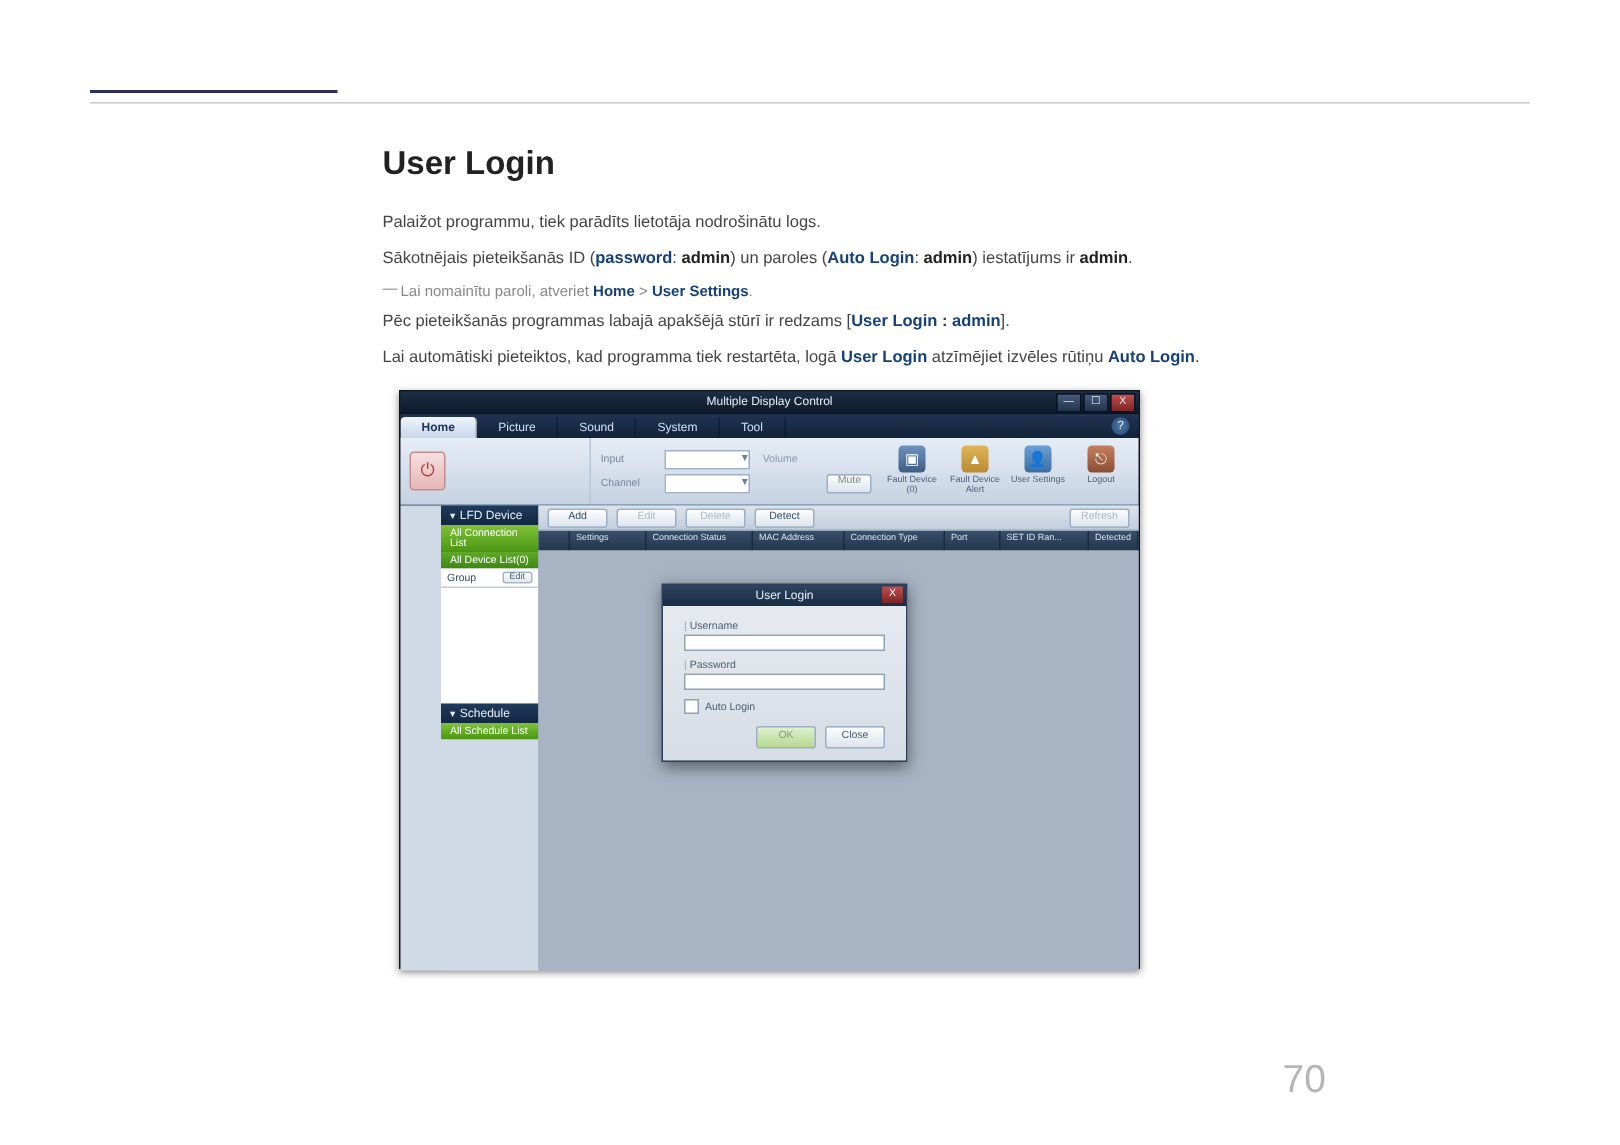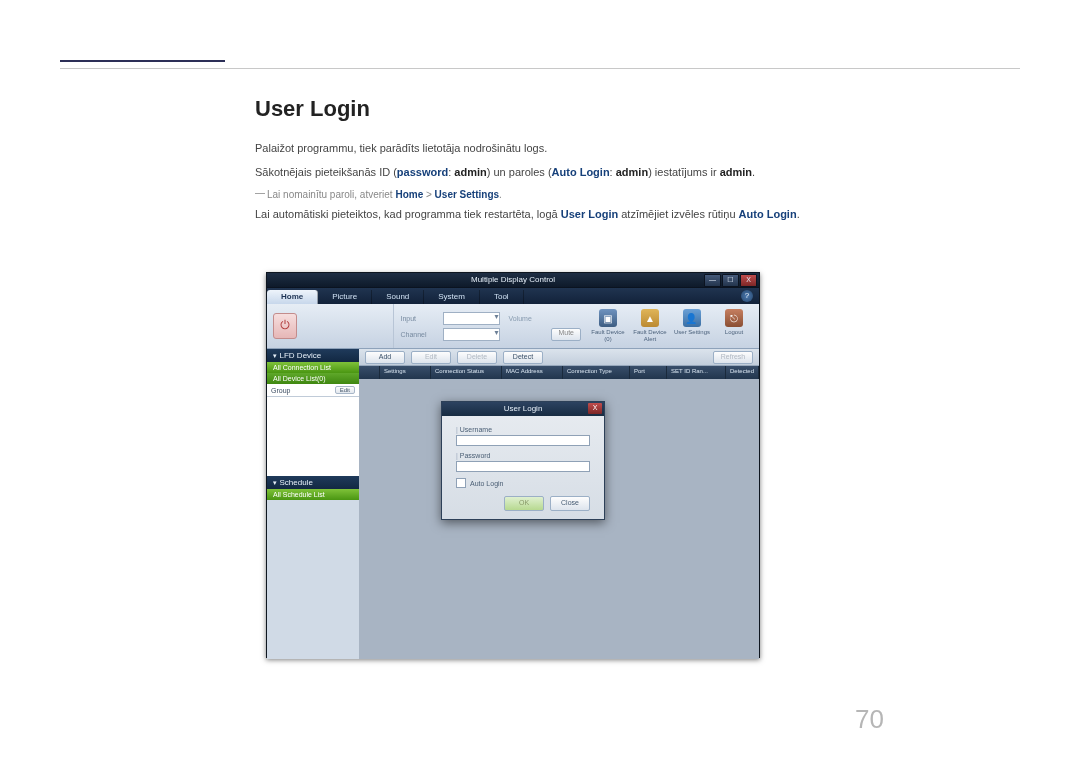--- a/index.html
+++ b/index.html
@@ -66,21 +66,21 @@
     top: -2px;
     color: #888;
   }
   .accent { color: #16407a; font-weight: bold; }
   .bold { font-weight: bold; color: #222; }
 
   
   .app-frame {
     position: absolute;
     left: 266px;
-    top: 272px;
+    top: 260px;
     width: 492px;
     height: 384px;
     background: #1a2838;
     border: 1px solid #0e1620;
     font-family: Tahoma, Arial, sans-serif;
     font-size: 8px;
     color: #d8e4ef;
     box-shadow: 0 2px 5px rgba(0,0,0,0.5);
   }
   .titlebar {
@@ -238,20 +238,21 @@
   .tb-icon.logout .ico { background: linear-gradient(#c67f60,#8a4e33); }
   .layout {
     display: flex;
     height: calc(100% - 14px - 16px - 44px);
   }
   .sidebar {
     width: 130px;
     background: #d0dae6;
     display: flex;
     flex-direction: column;
+    padding-left: 27px;
   }
   .sb-header {
     background: linear-gradient(#1f3a5b, #122842);
     color: #e6eff8;
     font-size: 8px;
     padding: 2px 6px;
     position: relative;
   }
   .sb-header::before {
     content: "▾";
@@ -434,20 +435,23 @@
   <div class="top-rule"></div>
 
   <div class="content">
     <h1 class="title">User Login</h1>
     <p class="para">Palaižot programmu, tiek parādīts lietotāja nodrošinātu logs.</p>
     <p class="para">
       <span>Sākotnējais pieteikšanās ID (</span><span class="accent">password</span><span>: </span><span class="bold">admin</span><span>) un paroles (</span><span class="accent">Auto Login</span><span>: </span><span class="bold">admin</span><span>) iestatījums ir </span><span class="bold">admin</span><span>.</span>
     </p>
     <p class="note">
       <span>Lai nomainītu paroli, atveriet </span><span class="accent">Home</span><span> &gt; </span><span class="accent">User Settings</span><span>.</span>
+    </p>
+    <p class="para">
+      <span>Pēc pieteikšanās programmas labajā apakšējā stūrī ir redzams [</span><span class="accent">User Login : admin</span><span>].</span>
     </p>
     <p class="para">
       <span>Lai automātiski pieteiktos, kad programma tiek restartēta, logā </span><span class="accent">User Login</span><span> atzīmējiet izvēles rūtiņu </span><span class="accent">Auto Login</span><span>.</span>
     </p>
   </div>
 
   <div class="app-frame">
     <div class="titlebar">
       <span>Multiple Display Control</span>
       <div class="win-btns">

